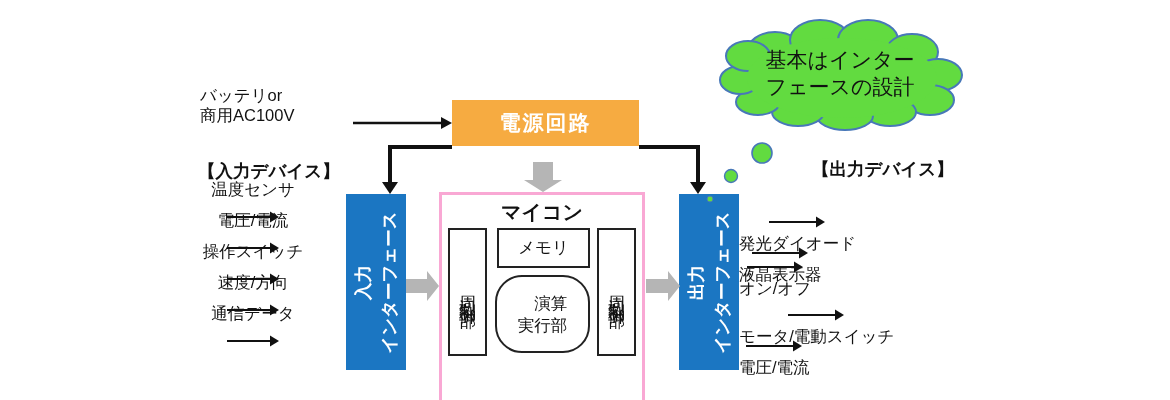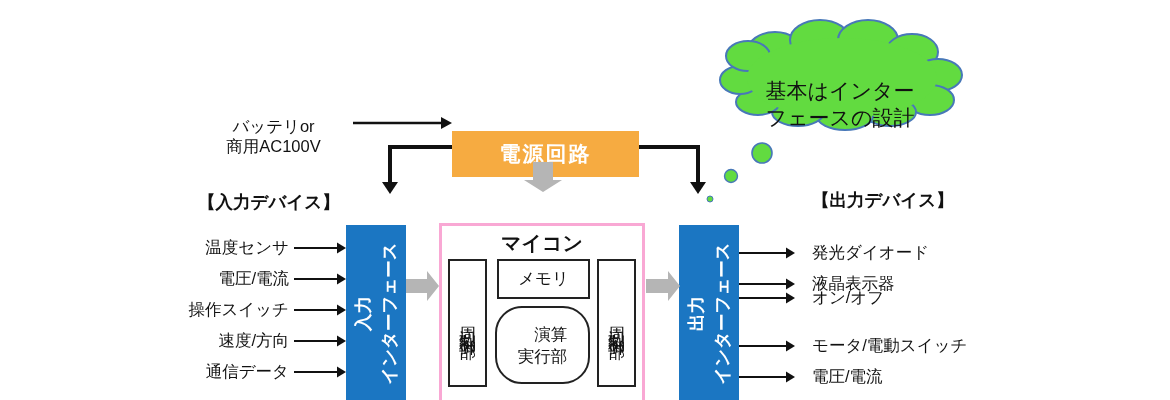--- a/index.html
+++ b/index.html
@@ -1,28 +1,28 @@
 <!DOCTYPE html>
 <html><head>
 <meta charset="utf-8">
 <style>
   html,body{margin:0;padding:0;background:#fff;}
   .canvas{
     position:relative;width:1170px;height:400px;background:#fff;
     font-family:"Liberation Sans",sans-serif;color:#111;overflow:hidden;
   }
-  .abs{position:absolute;margin-top:31px;}
+  .abs{position:absolute;}
   .overlay{position:absolute;left:0;top:0;width:1170px;height:400px;pointer-events:none;z-index:3;}
 
   .cloud-text{
     left:745px;top:46px;width:190px;text-align:center;z-index:4;
     font-size:21px;line-height:27px;font-weight:500;color:#111;
   }
   .psrc{
-    left:200px;top:85px;width:147px;text-align:center;
+    left:200px;top:85px;width:147px;text-align:left;
     font-size:16.5px;line-height:20px;color:#111;z-index:2;
   }
   .power-box{
     left:452px;top:100px;width:187px;height:46px;background:#F6AB41;
     display:flex;align-items:center;justify-content:center;z-index:2;
   }
   .power-box .lbl{color:#fff;font-weight:bold;font-size:21px;letter-spacing:2px;}
 
   .hdr{font-weight:bold;font-size:17.5px;z-index:2;white-space:nowrap;}
   .hdr.in{left:198px;top:159px;}
@@ -47,23 +47,23 @@
     font-weight:bold;font-size:20px;}
   .mbox{position:absolute;border:2px solid #222;box-sizing:border-box;background:#fff;
     display:flex;align-items:center;justify-content:center;font-size:16.5px;}
   .mbox.vert{writing-mode:vertical-rl;letter-spacing:4px;font-size:17px;}
   .mbox.p-left{left:6px;top:33px;width:39px;height:128px;}
   .mbox.mem{left:55px;top:33px;width:93px;height:40px;}
   .mbox.alu{left:53px;top:80px;width:95px;height:78px;text-align:right;line-height:22px;border-radius:27px;}
   .mbox.p-right{left:155px;top:33px;width:39px;height:128px;}
 
   .dev-row{height:22px;display:flex;align-items:center;z-index:2;
-    font-size:16.5px;white-space:nowrap;}
+    font-size:16.5px;white-space:nowrap;flex-direction:column;}
   .dev-row.in{left:160px;width:186px;justify-content:flex-end;gap:5px;}
-  .dev-row.out{left:739px;gap:16px;text-align:center;}
+  .dev-row.out{left:739px;gap:0;text-align:center;}
   .dev-row svg{display:block;flex:0 0 auto;}
 </style>
 </head>
 <body>
 
 <div class="canvas">
 
   <svg class="overlay" viewBox="0 0 1170 400">
 
     <g stroke="#4878B8" stroke-width="2" fill="#62DB40">

